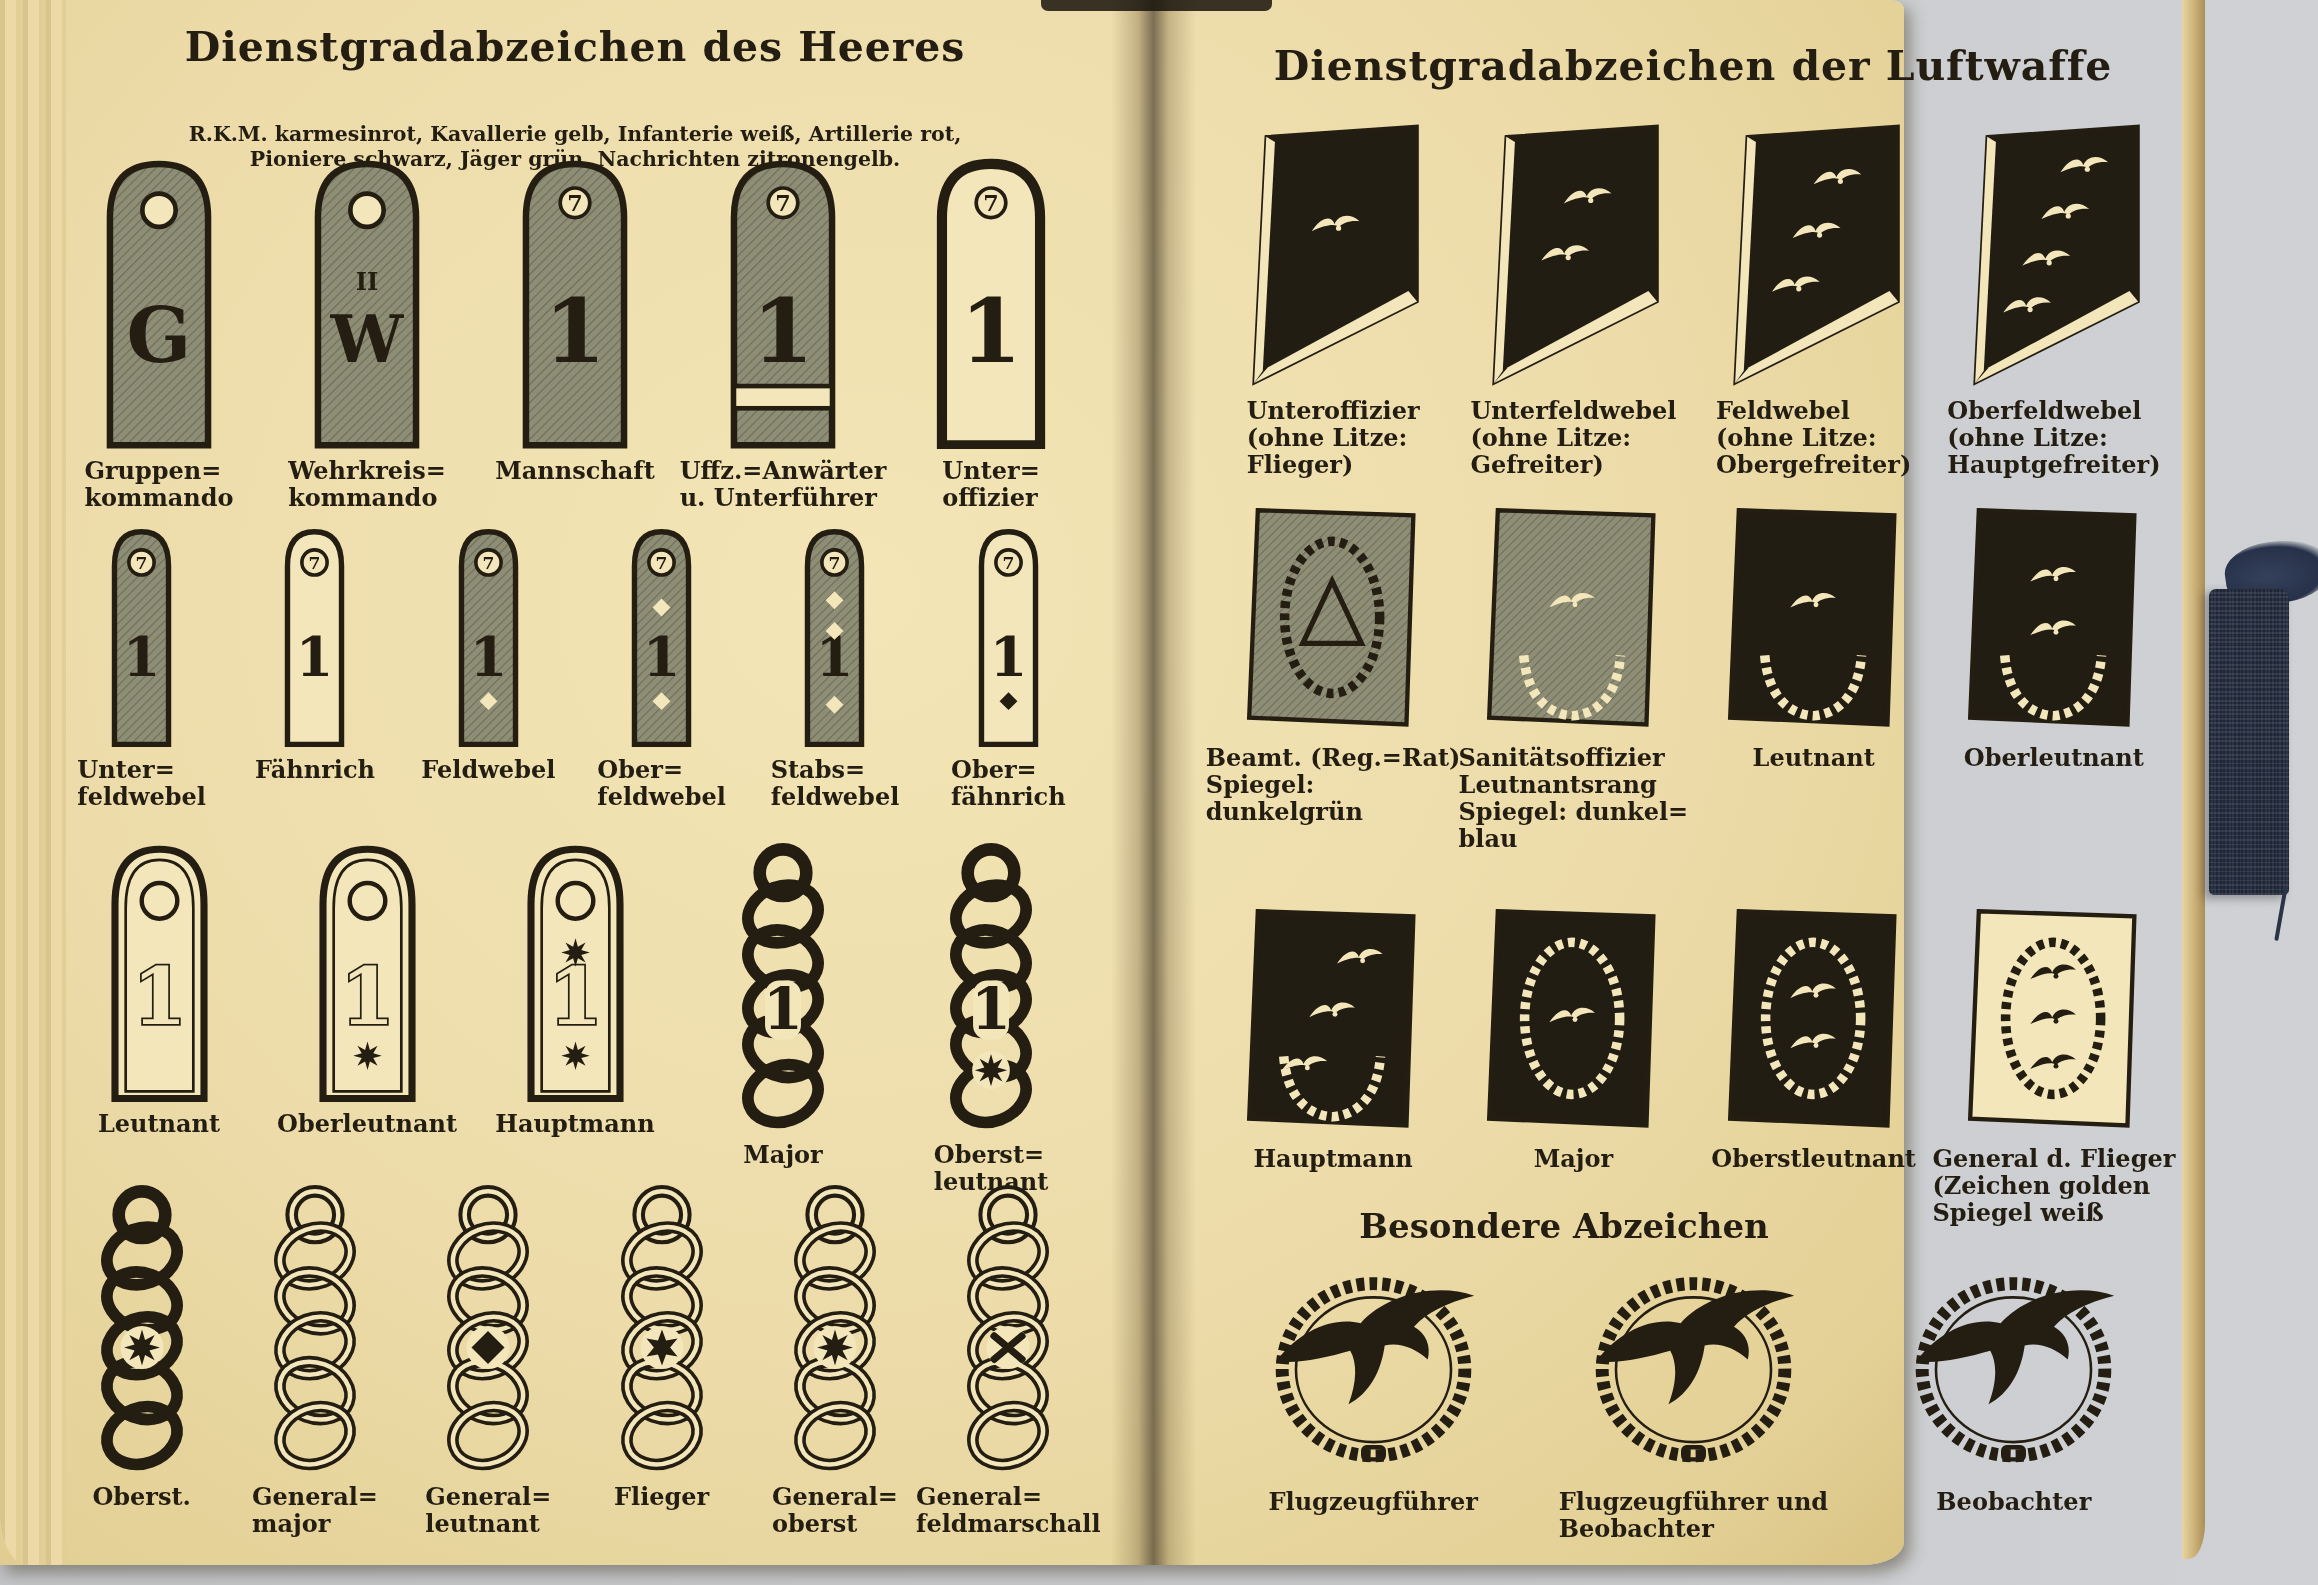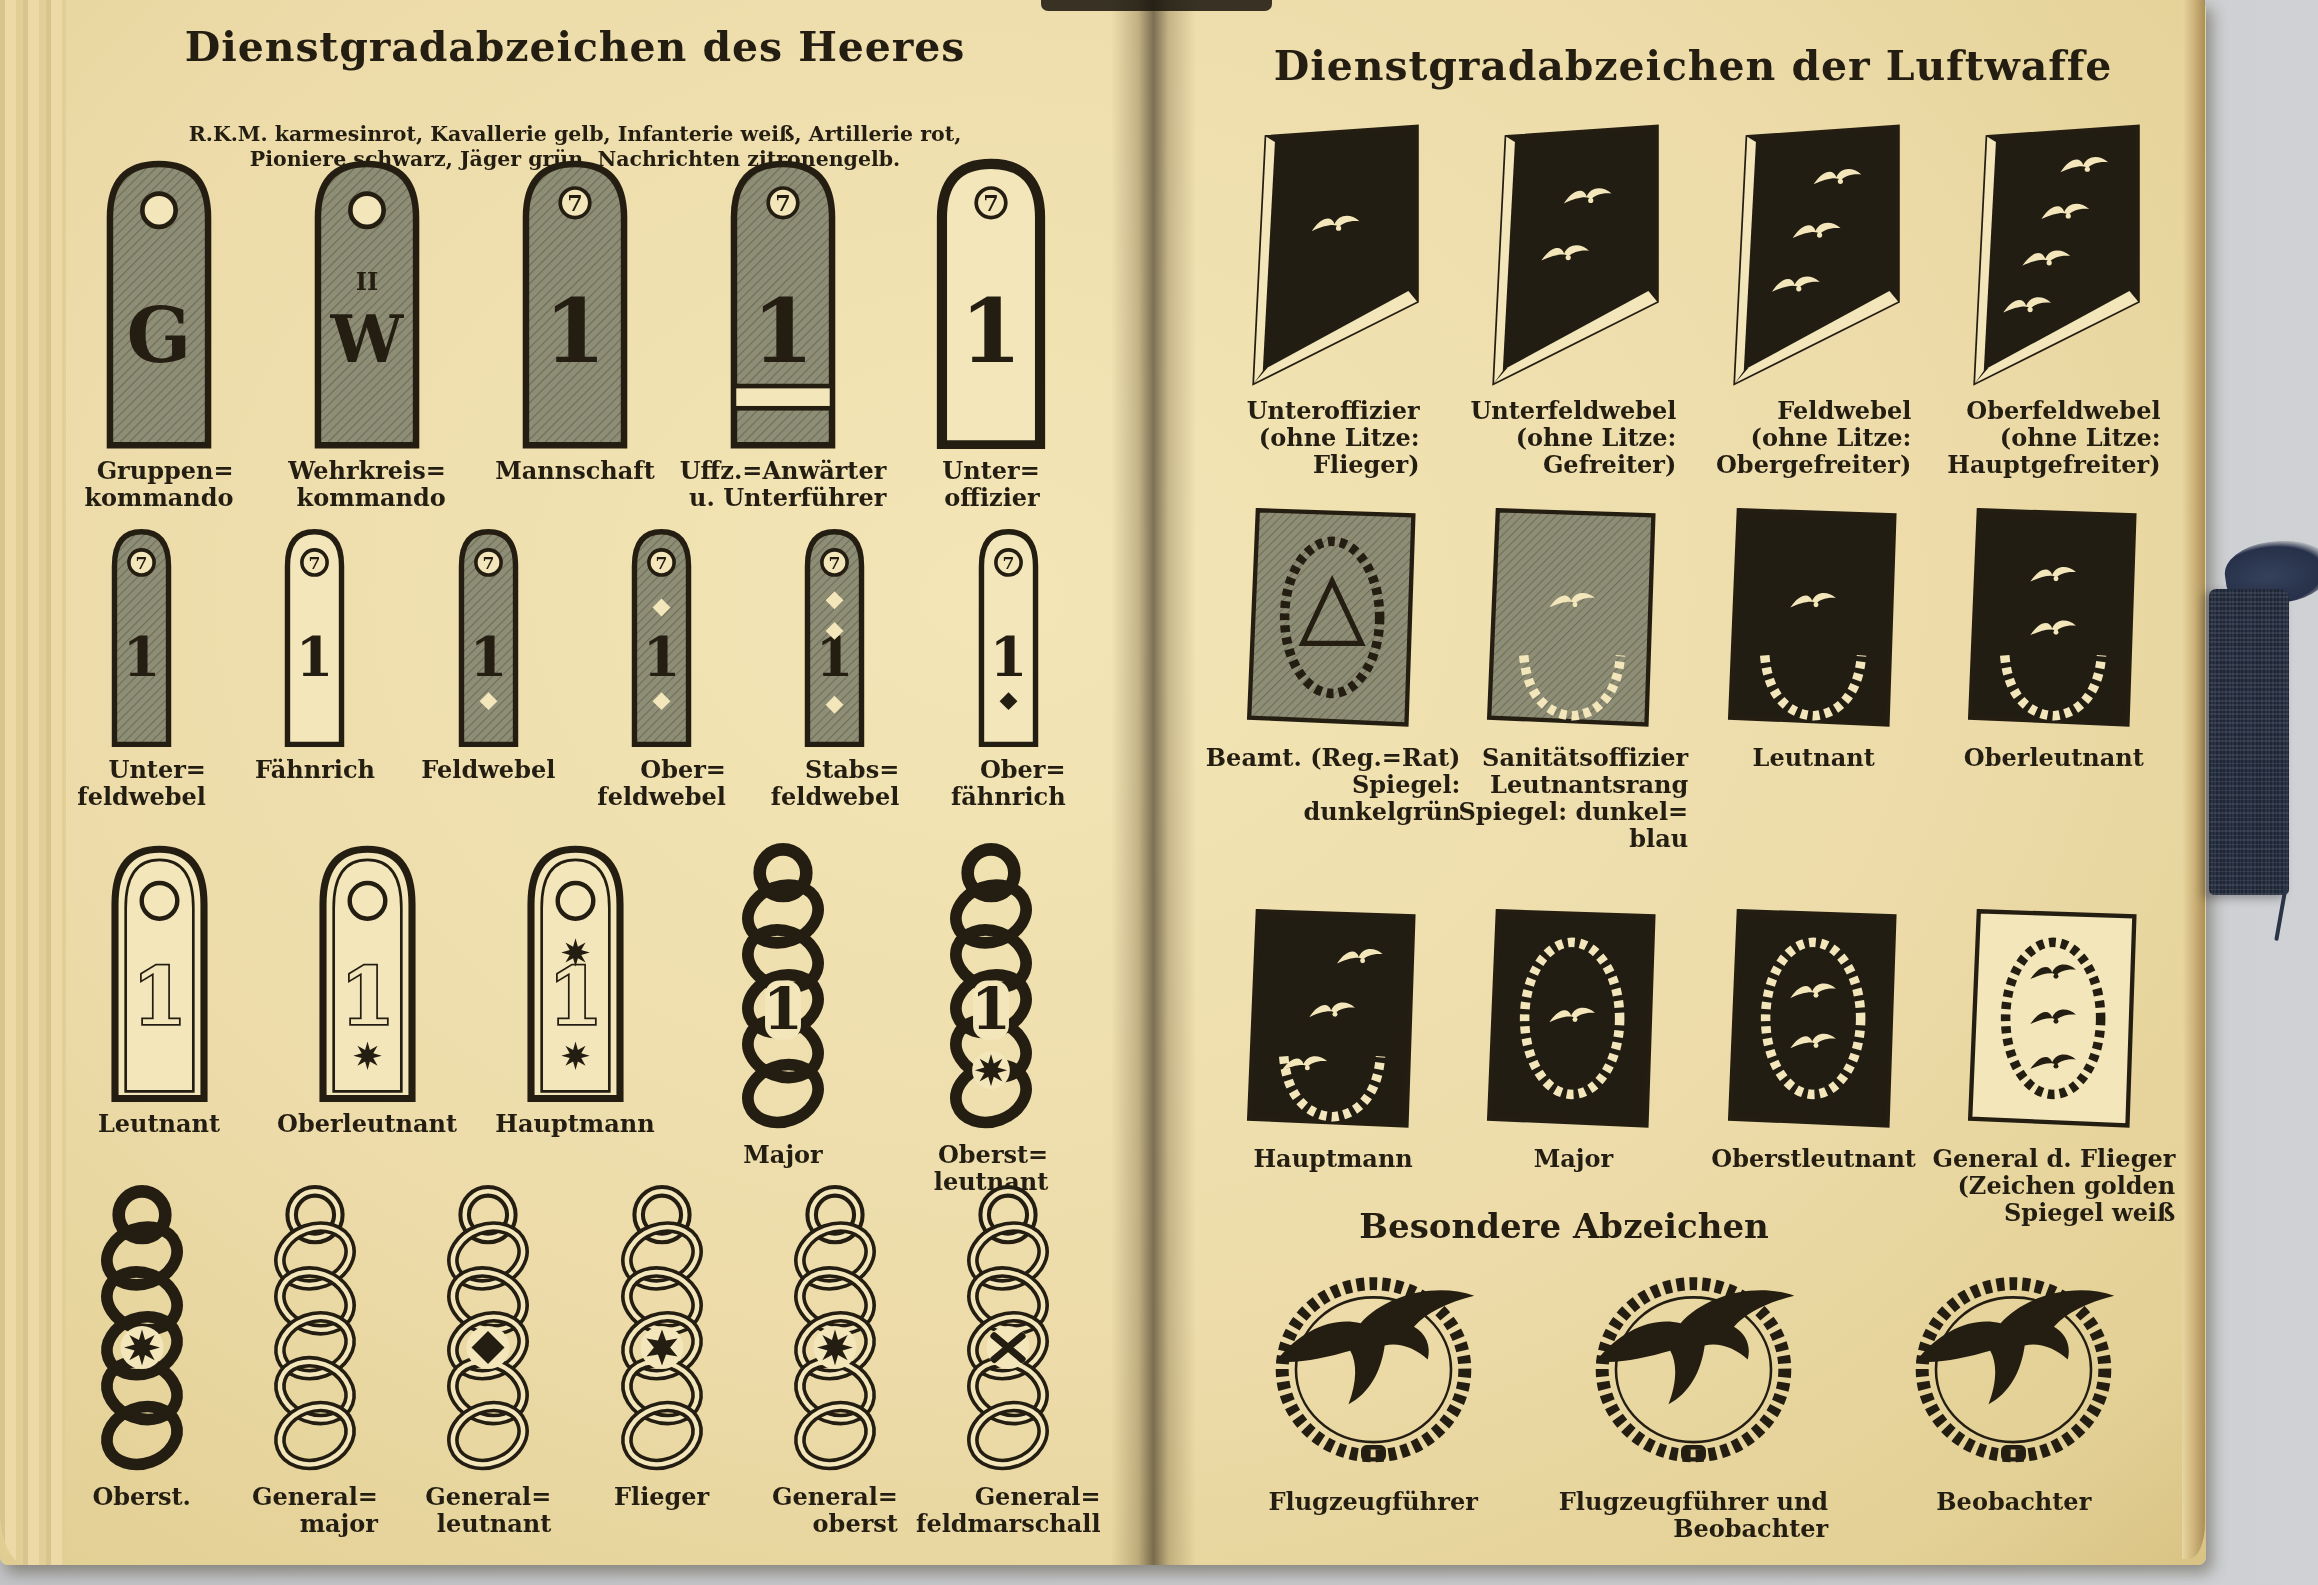--- a/index.html
+++ b/index.html
@@ -4,25 +4,24 @@
 <style>
   html,body{margin:0;padding:0;}
   body{
     width:2319px;height:1585px;position:relative;overflow:hidden;
     background:linear-gradient(90deg,#c3c5c8 0%,#c9cbce 60%,#cfd1d4 100%);
     font-family:"DejaVu Serif","Liberation Serif",serif;
     color:#241e12;
   }
   
   .book{
-    position:absolute;left:0;top:0;width:2206px;height:1565px;
+    position:absolute;left:0;top:0;width:1904px;height:1565px;
     background:radial-gradient(ellipse at 45% 38%, #f3e5b6 0%, #eddcaa 55%, #e3d095 88%, #d9c384 100%);
     border-bottom-right-radius:41px 23px;border-top-right-radius:12.5px 9px;
     box-shadow:5.3px 7.1px 16px rgba(60,50,30,.45);
-    border-radius:8px;
   }
   .page-stack{
     position:absolute;left:0;top:0;width:66px;height:1565px;
     background:repeating-linear-gradient(90deg,#d9c48e 0 5.3px,#ecd9a6 5.3px 16px,#e2cf98 16px 23px);
     border-bottom-left-radius:27px 53px;
   }
   .gutter{
     position:absolute;left:1111px;top:0;width:85px;height:1565px;
     background:linear-gradient(90deg,rgba(90,70,35,0) 0%,rgba(90,70,35,.30) 32%,rgba(30,20,8,.55) 50%,rgba(90,70,35,.28) 68%,rgba(90,70,35,0) 100%);
   }
@@ -71,21 +70,21 @@
   }
   
   .row{position:absolute;display:flex;justify-content:space-around;align-items:flex-start;}
   .page-left  .row{left:23px;width:1040px;}
   .page-right .row{left:16px;width:961px;}
   .l-r0{top:151px;} .l-r1{top:521px;} .l-r2{top:835px;} .l-r3{top:1177px;}
   .r-r0{top:116px;} .r-r1{top:491px;} .r-r2{top:892px;} .r-sp{top:1244px;}
   .cell{display:flex;flex-direction:column;align-items:center;}
   .n4 .cell{width:25%;} .n5 .cell{width:20%;} .n6 .cell{width:16.6%;} .n3 .cell{width:33.3%;}
   .lbl{
-    margin-top:9px;text-align:right;font-size:24px;font-weight:bold;line-height:1.12;
+    margin-top:9px;text-align:left;font-size:24px;font-weight:bold;line-height:1.12;
     white-space:nowrap;
   }
   svg{display:block;}
 </style>
 </head>
 <body>
 
 <div class="book">
   <div class="page-stack"></div>
 

